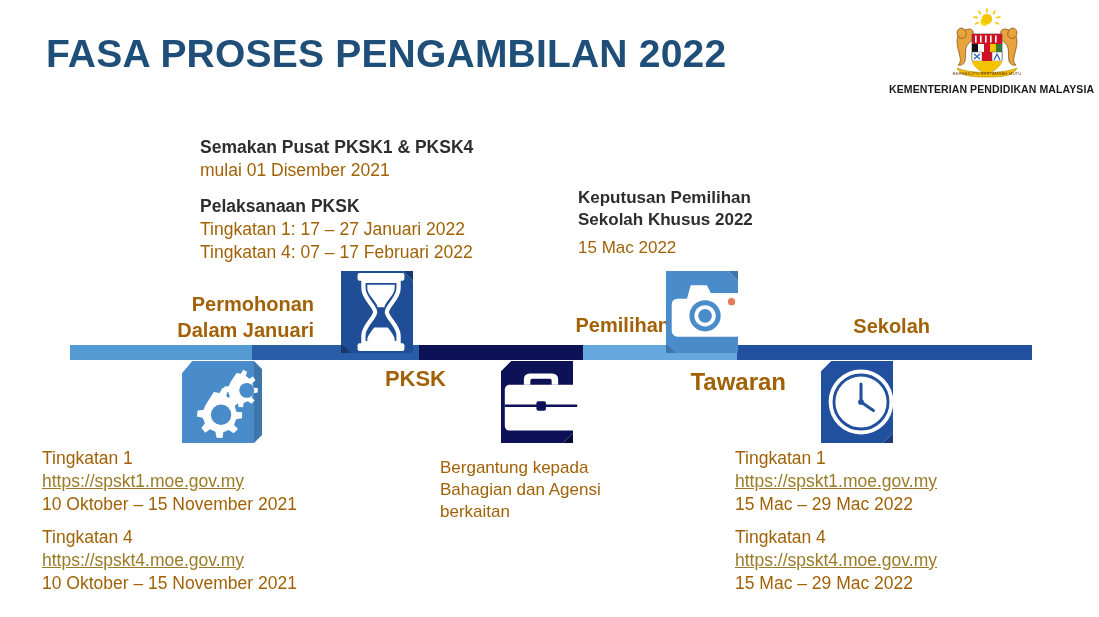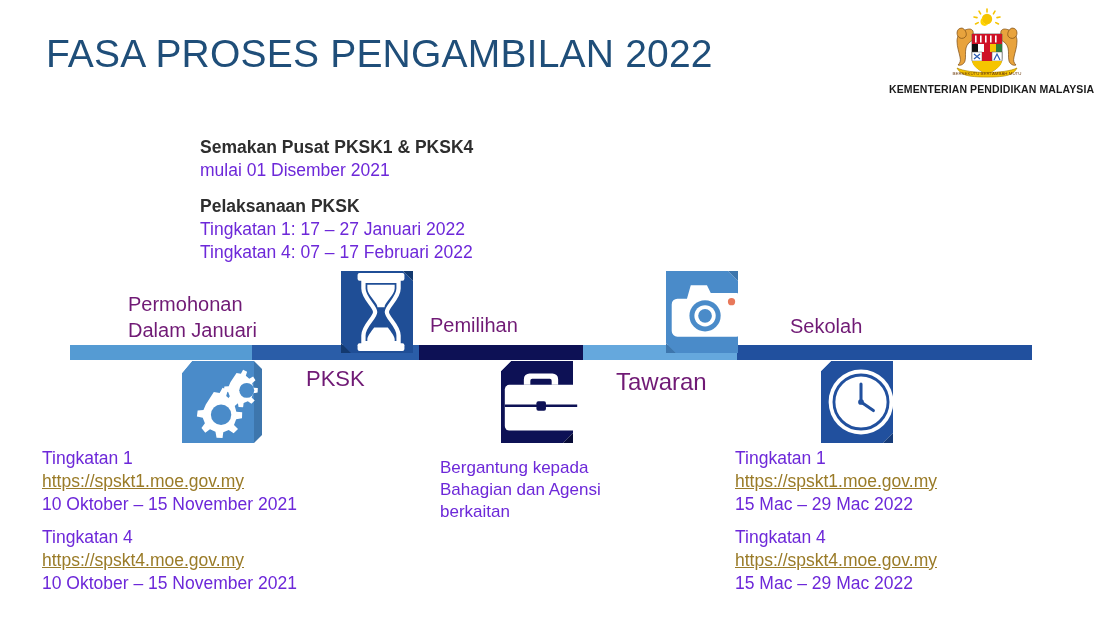--- a/index.html
+++ b/index.html
@@ -9,51 +9,51 @@
     font-family:"Liberation Sans", sans-serif;
     overflow:hidden;
     position:relative;
     color:#404040;
   }
   .page{position:absolute;inset:0;}
 
   
   .title{
     position:absolute;left:46px;top:32px;
-    font-size:39px;font-weight:normal;
+    font-size:39px;font-weight:bold;
     letter-spacing:0.2px;
     color:#1f4e79;
     white-space:nowrap;
   }
   .logo-wrap{
     position:absolute;right:14px;top:8px;
     width:196px;text-align:right;
   }
   .crest{display:block;margin:0 auto;}
   .logo-caption{
     font-size:10.5px;font-weight:bold;color:#1a1a1a;
     letter-spacing:0.1px;margin-top:1px;white-space:nowrap;
   }
 
   
   .tblock{position:absolute;text-align:left;line-height:1.30;}
   .tblock .b{font-weight:bold;color:#2e2e2e;}
-  .tblock .n{color:#6d28d9;}
+  .tblock .n{color:#a16207;}
   .url{
     color:#9a7b28;text-decoration:underline;
     text-decoration-color:#9a7b28;
   }
 
   
   #ann-pksk-review{left:200px;top:136px;width:390px;font-size:17.5px;}
   #ann-pksk-exec{left:200px;top:195px;width:390px;font-size:17.5px;}
   #ann-keputusan{left:578px;top:187px;width:250px;font-size:17px;}
 
   
-  .phase{position:absolute;font-weight:normal;color:#701a75;white-space:nowrap;text-align:left;}
+  .phase{position:absolute;font-weight:bold;color:#a16207;white-space:nowrap;text-align:right;}
   #lbl-permohonan{left:128px;top:292px;width:186px;font-size:20px;line-height:1.28;}
   #lbl-pksk{left:306px;top:366px;width:140px;font-size:22px;}
   #lbl-pemilihan{left:430px;top:314px;width:240px;font-size:20px;}
   #lbl-tawaran{left:616px;top:368px;width:170px;font-size:24px;}
   #lbl-rayuan{left:790px;top:315px;width:140px;font-size:20px;}
 
   
   #ann-bottom-left-1{left:42px;top:447px;width:340px;font-size:17.5px;}
   #ann-bottom-left-2{left:42px;top:526px;width:340px;font-size:17.5px;}
   #ann-bottom-mid{left:440px;top:457px;width:220px;font-size:17px;}
@@ -139,20 +139,25 @@
     <div class="b">Semakan Pusat PKSK1 &amp; PKSK4</div>
     <div class="n">mulai 01 Disember 2021</div>
   </div>
 
   <div class="tblock" id="ann-pksk-exec">
     <div class="b">Pelaksanaan PKSK</div>
     <div class="n">Tingkatan 1: 17 – 27 Januari 2022</div>
     <div class="n">Tingkatan 4: 07 – 17 Februari 2022</div>
   </div>
 
+  <div class="tblock" id="ann-keputusan">
+    <div class="b">Keputusan Pemilihan</div>
+    <div class="b">Sekolah Khusus 2022</div>
+    <div class="n" style="margin-top:6px">15 Mac 2022</div>
+  </div>
 
   <div class="bar" style="left: 70px; width: 182px; background: rgb(85, 155, 211);"></div>
   <div class="bar" style="left: 252px; width: 167px; background: rgb(42, 93, 168);"></div>
   <div class="bar" style="left: 419px; width: 164px; background: rgb(13, 17, 85);"></div>
   <div class="bar" style="left: 583px; width: 154px; background: rgb(101, 168, 221);"></div>
   <div class="bar" style="left: 737px; width: 295px; background: rgb(33, 80, 158);"></div>
 
   <div class="phase" id="lbl-permohonan">
     <div>Permohonan</div>
     <div>Dalam Januari</div>

